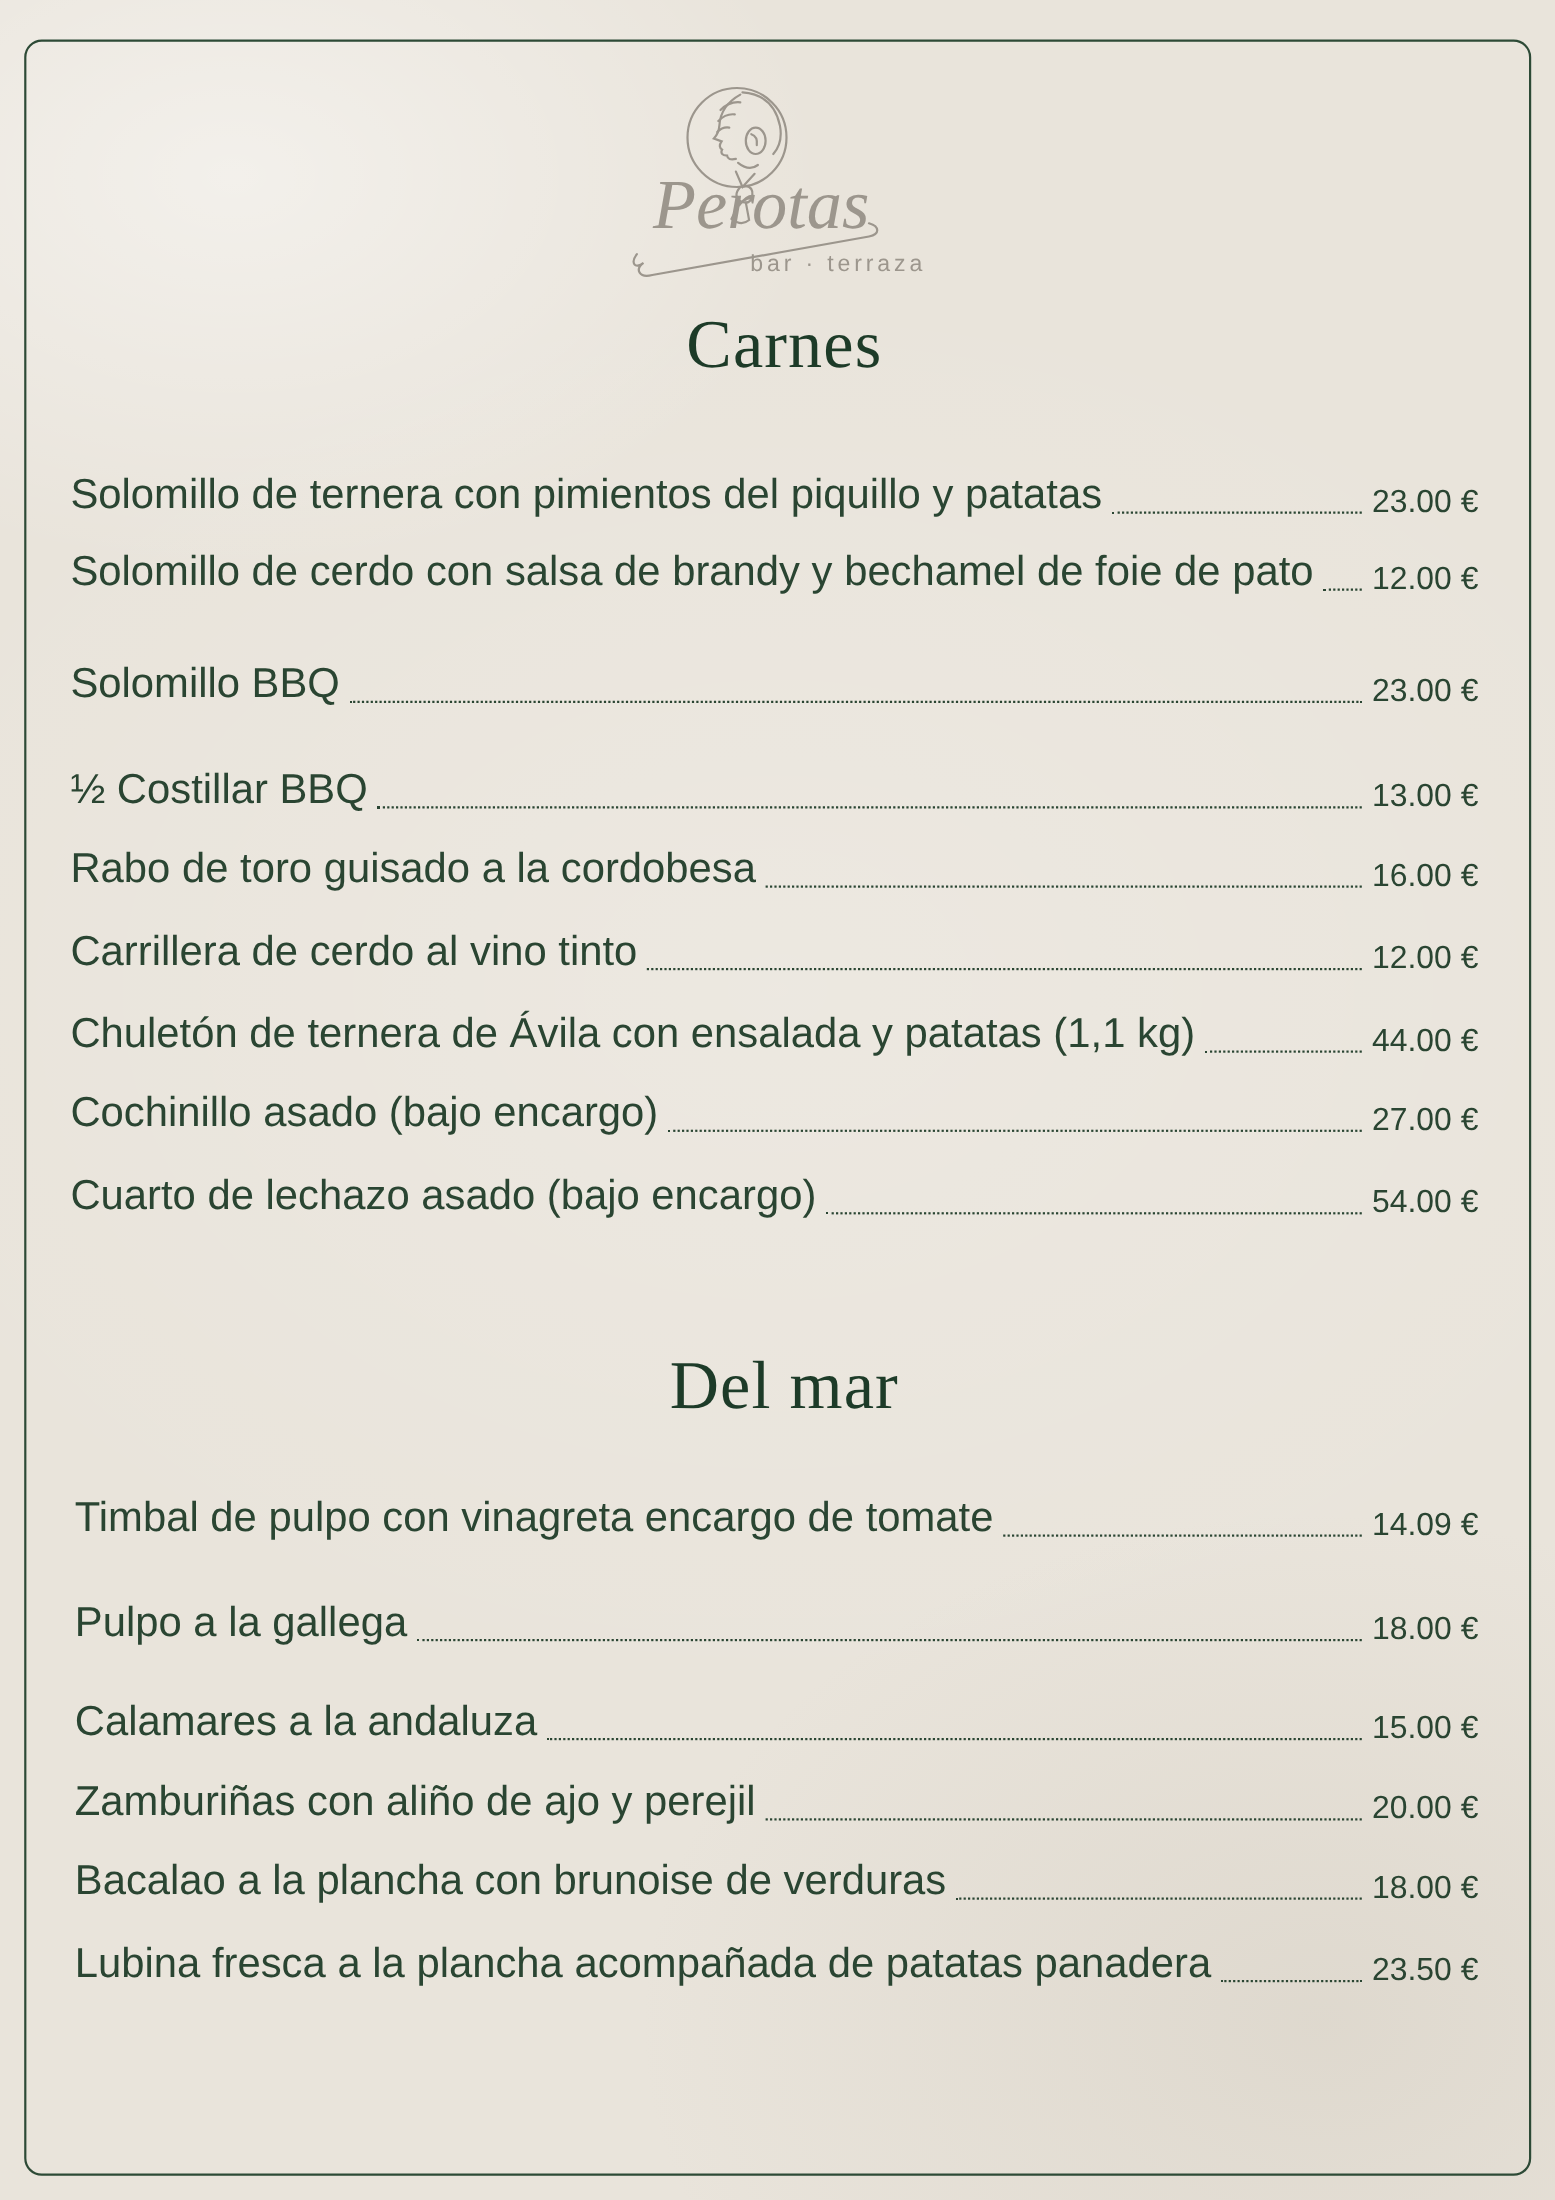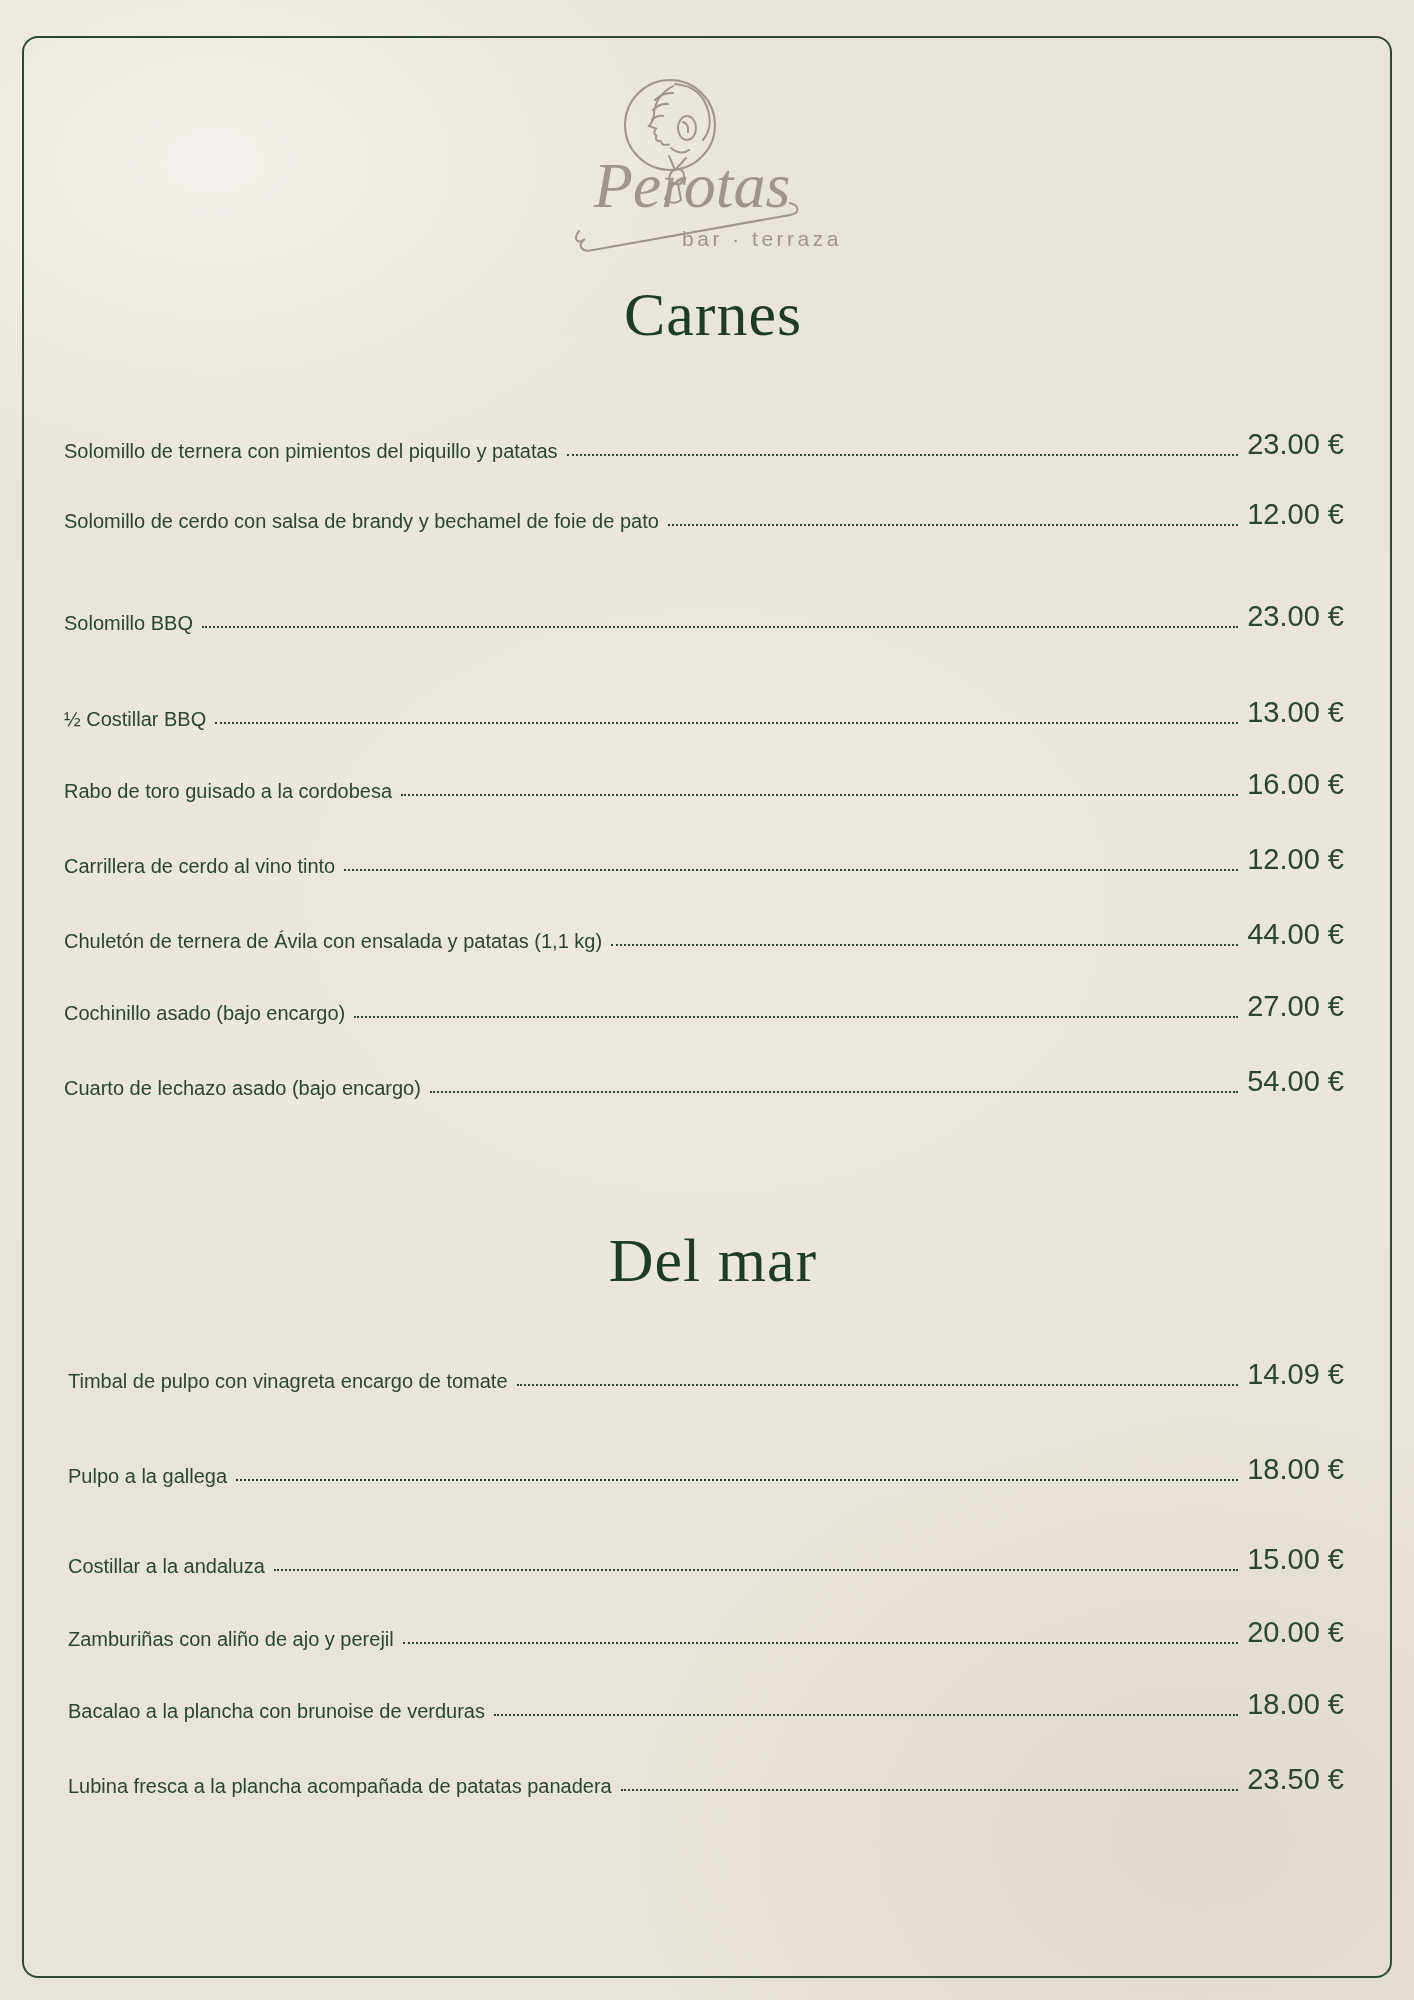--- a/index.html
+++ b/index.html
@@ -54,21 +54,21 @@
   #title-carnes { top: 280px; }
   #title-delmar { top: 1226px; }
   .row {
     position: absolute;
     display: flex;
     align-items: flex-end;
     color: #2A4532;
   }
   .sec-carnes .row { left: 64px; right: 70px; }
   .sec-delmar .row { left: 68px; right: 70px; }
-  .row .nm { font-size: 20px; line-height: 1.3; white-space: nowrap; }
+  .row .nm { font-size: 38px; line-height: 1.3; white-space: nowrap; }
   .row .leader {
     flex: 1;
     min-width: 24px;
     border-bottom: 2.6px dotted #2A4532;
     margin: 0 9px 8px 9px;
   }
   .row .pr { font-size: 29px; line-height: 1.3; white-space: nowrap; }
 </style>
 </head>
 <body>
@@ -155,21 +155,21 @@
       <span class="nm">Timbal de pulpo con vinagreta encargo de tomate</span>
       <span class="leader"></span>
       <span class="pr">14.09 €</span>
     </div>
     <div class="row" style="top:1451px">
       <span class="nm">Pulpo a la gallega</span>
       <span class="leader"></span>
       <span class="pr">18.00 €</span>
     </div>
     <div class="row" style="top:1541px">
-      <span class="nm">Costillar a la andaluza</span>
+      <span class="nm">Calamares a la andaluza</span>
       <span class="leader"></span>
       <span class="pr">15.00 €</span>
     </div>
     <div class="row" style="top:1614px">
       <span class="nm">Zamburiñas con aliño de ajo y perejil</span>
       <span class="leader"></span>
       <span class="pr">20.00 €</span>
     </div>
     <div class="row" style="top:1686px">
       <span class="nm">Bacalao a la plancha con brunoise de verduras</span>

